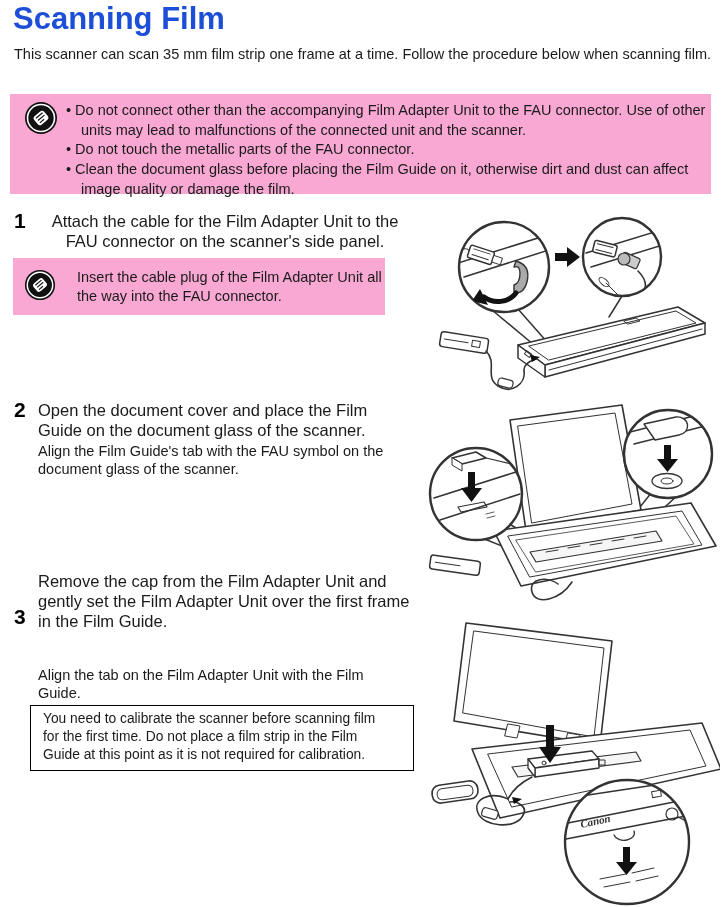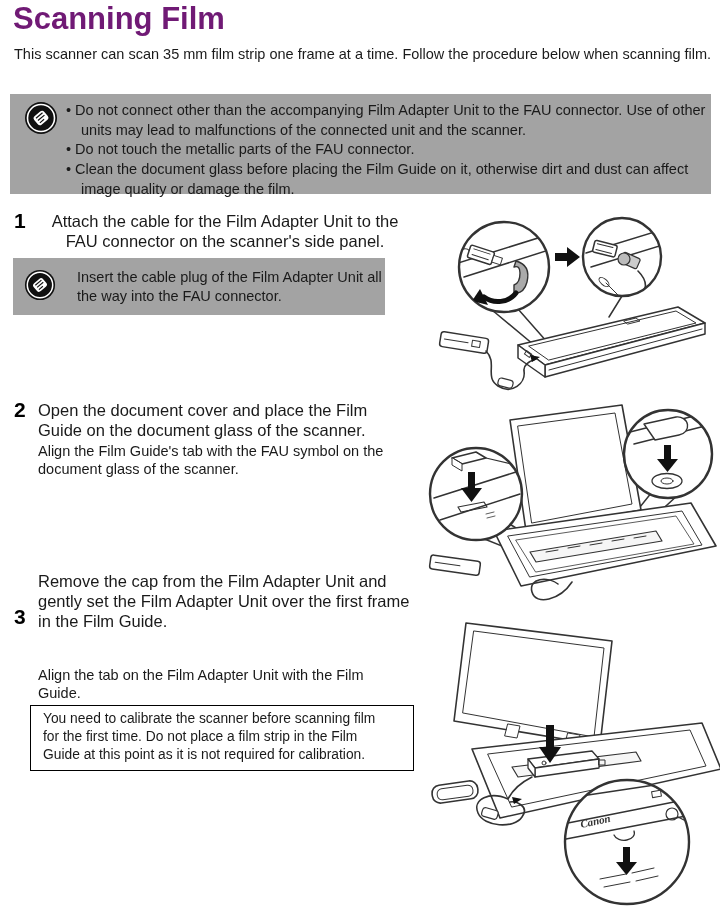--- a/index.html
+++ b/index.html
@@ -3,27 +3,27 @@
 <meta charset="utf-8">
 <style>
   * { margin:0; padding:0; box-sizing:border-box; }
   html,body { background:#ffffff; }
   .page {
     position:relative; width:723px; height:907px; background:#ffffff;
     font-family:"Liberation Sans", sans-serif; color:#1a1a1a; overflow:hidden;
   }
   .page-title {
     position:absolute; left:13px; top:1px; font-size:31px; font-weight:bold;
-    letter-spacing:0px; color:#701a75;
+    letter-spacing:0px; color:#1d4ed8;
   }
   .intro {
     position:absolute; left:14px; top:44px; width:704px;
     font-size:14.5px; line-height:1.38;
   }
-  .note-box { position:absolute; background:#a3a3a3; }
+  .note-box { position:absolute; background:#f9a8d4; }
   .note-box-main { left:10px; top:94px; width:701px; height:100px; }
   .note-box-step { left:13px; top:258px; width:372px; height:57px;padding-left:13px; }
   .note-icon-wrap { position:absolute; }
   .note-box-main .note-icon-wrap { left:14px; top:7px; width:34px; height:34px; }
   .note-box-step .note-icon-wrap { left:11px; top:11px; width:32px; height:32px; }
   .note-bullets {
     position:absolute; left:56px; top:7px; width:645px;
     font-size:14.5px; line-height:1.36; list-style:none;
   }
   .note-bullets li { padding-left:15px; text-indent:-15px; }

